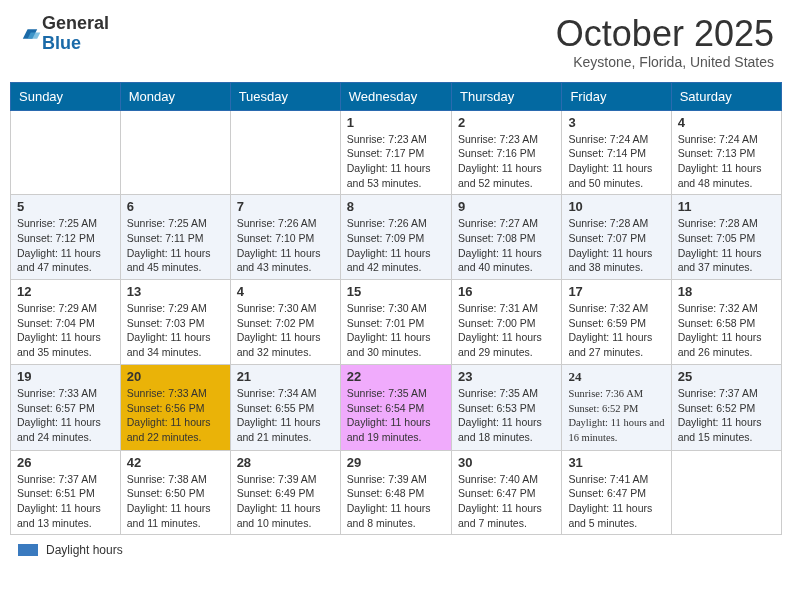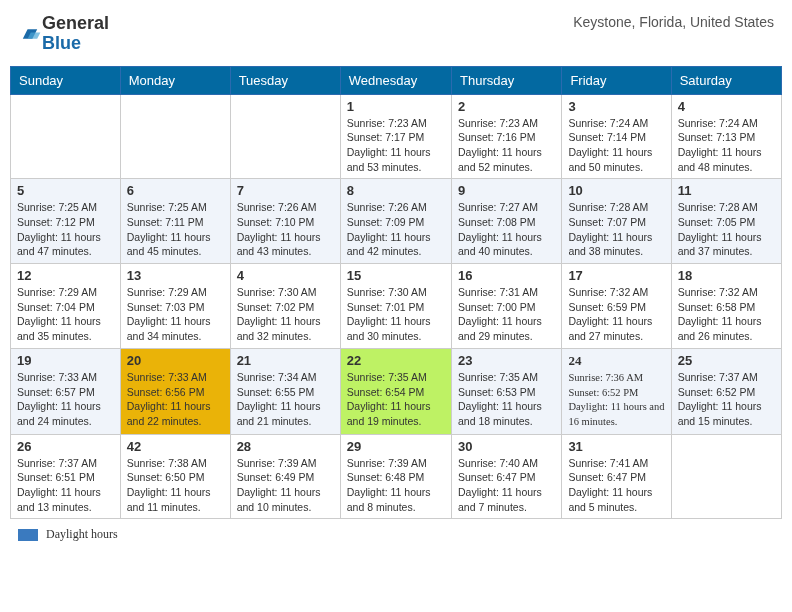--- a/index.html
+++ b/index.html
@@ -96,20 +96,21 @@
     <svg class="logo-icon" viewBox="0 0 30 24" xmlns="http://www.w3.org/2000/svg">
       <polygon points="6,18 18,18 24,6 12,6" fill="#1a6aa8"></polygon>
       <polygon points="12,18 24,18 28,10 16,10" fill="#4da6d6" opacity="0.7"></polygon>
     </svg>
     <div class="logo-text">
       <span style="font-size:18px;font-weight:bold;color:#333;">General</span>
       <span style="font-size:18px;font-weight:bold;color:#1a6aa8;">Blue</span>
     </div>
   </div>
   <div class="title-section">
+    <div class="month-title">October 2025</div>
     <div class="location">Keystone, Florida, United States</div>
   </div>
 </div>
 
 <table class="calendar" id="calendar-table">
   <thead>
     <tr id="header-row">
         <th>Sunday</th>
         <th>Monday</th>
         <th>Tuesday</th>
@@ -249,21 +250,21 @@
           <div class="cell-content" style="white-space: pre-line;">Sunrise: 7:33 AM
 Sunset: 6:56 PM
 Daylight: 11 hours and 22 minutes.</div>
         </td>
         <td style="background: rgb(240, 244, 250);">
           <span class="day-num">21</span>
           <div class="cell-content" style="white-space: pre-line;">Sunrise: 7:34 AM
 Sunset: 6:55 PM
 Daylight: 11 hours and 21 minutes.</div>
         </td>
-        <td style="background: #bef264;">
+        <td style="background: #f0abfc;">
           <span class="day-num">22</span>
           <div class="cell-content" style="white-space: pre-line;">Sunrise: 7:35 AM
 Sunset: 6:54 PM
 Daylight: 11 hours and 19 minutes.</div>
         </td>
         <td style="background: rgb(240, 244, 250);">
           <span class="day-num">23</span>
           <div class="cell-content" style="white-space: pre-line;">Sunrise: 7:35 AM
 Sunset: 6:53 PM
 Daylight: 11 hours and 18 minutes.</div>
@@ -318,14 +319,14 @@
 Sunset: 6:47 PM
 Daylight: 11 hours and 5 minutes.</div>
         </td>
         <td class="empty-cell" style="background: rgb(255, 255, 255);"></td>
       </tr>
     </tbody>
 </table>
 
 <div style="margin-top:8px; display:flex; align-items:center; gap:8px; padding-left:8px;">
   <div style="width:20px; height:12px; background:#3a7abf;"></div>
-  <span style="font-size:12px; color:#333;font-family:Liberation Serif, serif;">Daylight hours</span>
+  <span style="font-size:12px; color:#333;">Daylight hours</span>
 </div>
 
 </body></html>

